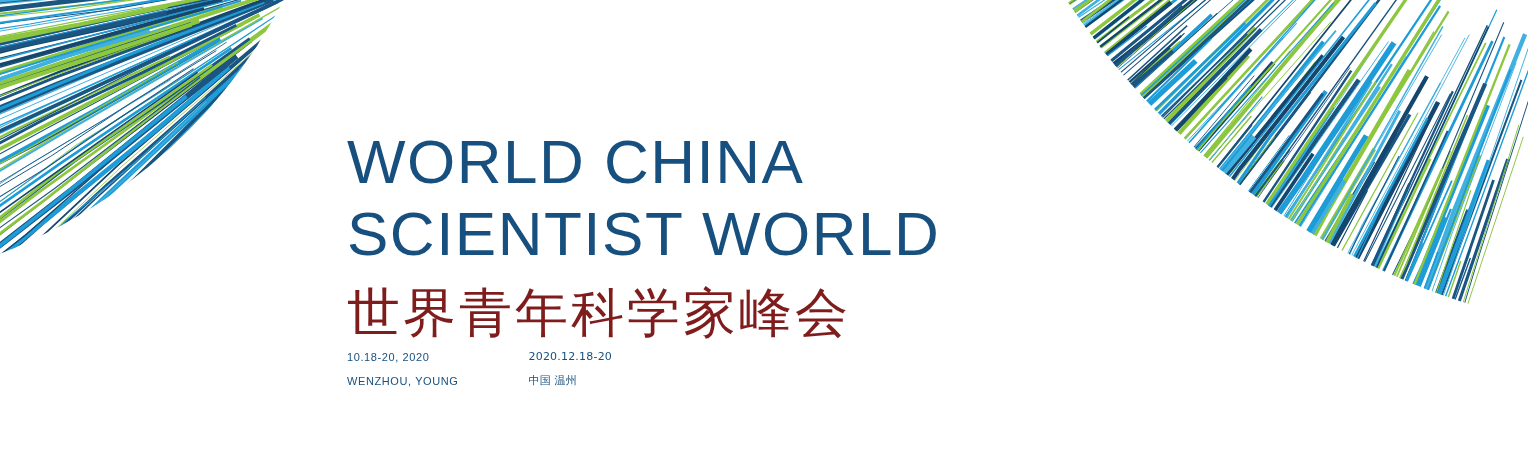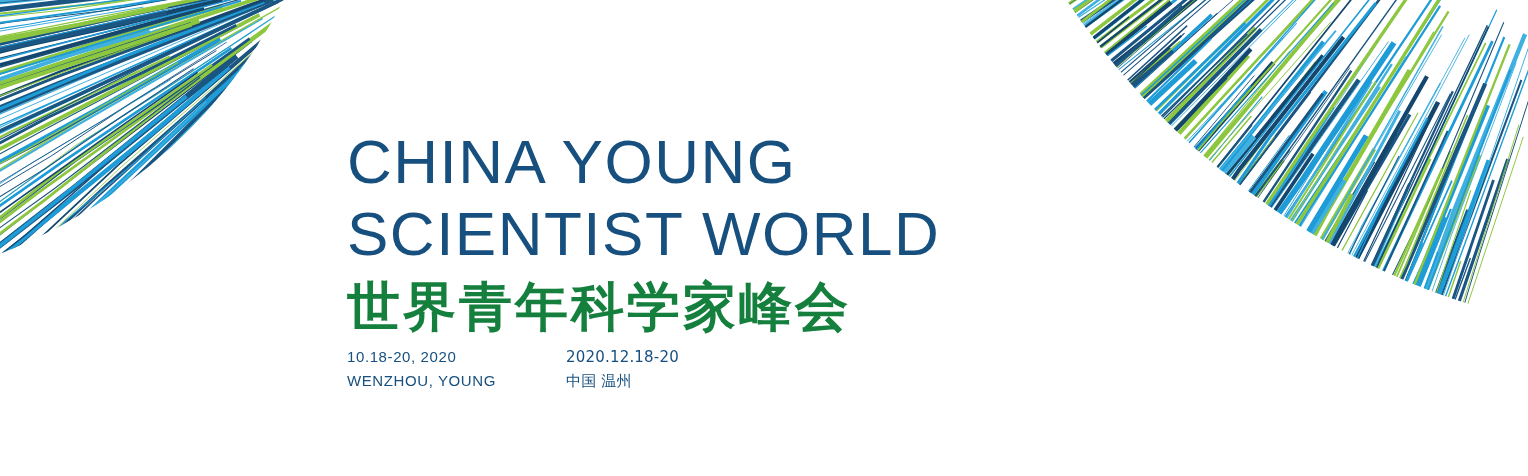--- a/index.html
+++ b/index.html
@@ -31,39 +31,39 @@
   }
   .title-line {
     color: #17507f;
     font-size: 62px;
     line-height: 72px;
     letter-spacing: 1.5px;
     font-weight: 400;
     white-space: nowrap;
   }
   .title-cn {
-    color: #15803d;
+    color: #7f1d1d;
     font-family: "DejaVu Sans", "Liberation Sans", sans-serif;
     font-size: 53px;
     line-height: 62px;
     letter-spacing: 3px;
-    margin-top: 6px;
+    margin-top: 12px;
     white-space: nowrap;
-    font-weight: 700;
+    font-weight: 400;
   }
   #meta {
     position: absolute;
     left: 347px;
     top: 345px;
     display: flex;
     gap: 70px;
   }
   .meta-col {
     color: #17507f;
-    font-size: 15px;
+    font-size: 11px;
     line-height: 24px;
     letter-spacing: 0.6px;
     white-space: nowrap;
   }
   .meta-col.cn {
     font-family: "DejaVu Sans", "Liberation Sans", sans-serif;
     letter-spacing: 0.2px;
   }
 </style>
 </head>
@@ -618,21 +618,21 @@
         <polyline points="1031.8,-382.9 884.9,-377.1 738.6,-358.5 591.1,-362.3 444.5,-350.3" fill="none" stroke="#1e9cd7" stroke-width="1.70" stroke-linecap="butt" stroke-linejoin="miter"></polyline>
         <polyline points="1066.2,-389.6 761.5,-381.9 457.4,-360.3" fill="none" stroke="#1b5581" stroke-width="4.19" stroke-linecap="butt" stroke-linejoin="miter"></polyline>
         <polyline points="1182.6,-396.2 813.7,-372.2 444.1,-362.3" fill="none" stroke="#1e9cd7" stroke-width="3.38" stroke-linecap="butt" stroke-linejoin="miter"></polyline>
         <polyline points="999.3,-394.7 828.4,-389.8 657.5,-384.8 486.7,-376.2" fill="none" stroke="#1e9cd7" stroke-width="3.73" stroke-linecap="butt" stroke-linejoin="miter"></polyline>
         <polyline points="1134.5,-398.7 907.2,-389.9 679.9,-382.7 452.7,-373.1" fill="none" stroke="#3fb0e0" stroke-width="2.90" stroke-linecap="butt" stroke-linejoin="miter"></polyline>
         <polyline points="1008.4,-396.1 734.4,-380.4 459.9,-377.1" fill="none" stroke="#1b5581" stroke-width="5.81" stroke-linecap="butt" stroke-linejoin="miter"></polyline>
       </g>
   </svg>
 
   <div id="content">
-    <div class="title-line">CHINA YOUNG</div>
+    <div class="title-line">WORLD CHINA</div>
     <div class="title-line">SCIENTIST WORLD</div>
     <div class="title-cn">世界青年科学家峰会</div>
   </div>
 
   <div id="meta">
     <div class="meta-col">
       <div>10.18-20, 2020</div>
       <div>WENZHOU, YOUNG</div>
     </div>
     <div class="meta-col cn">

